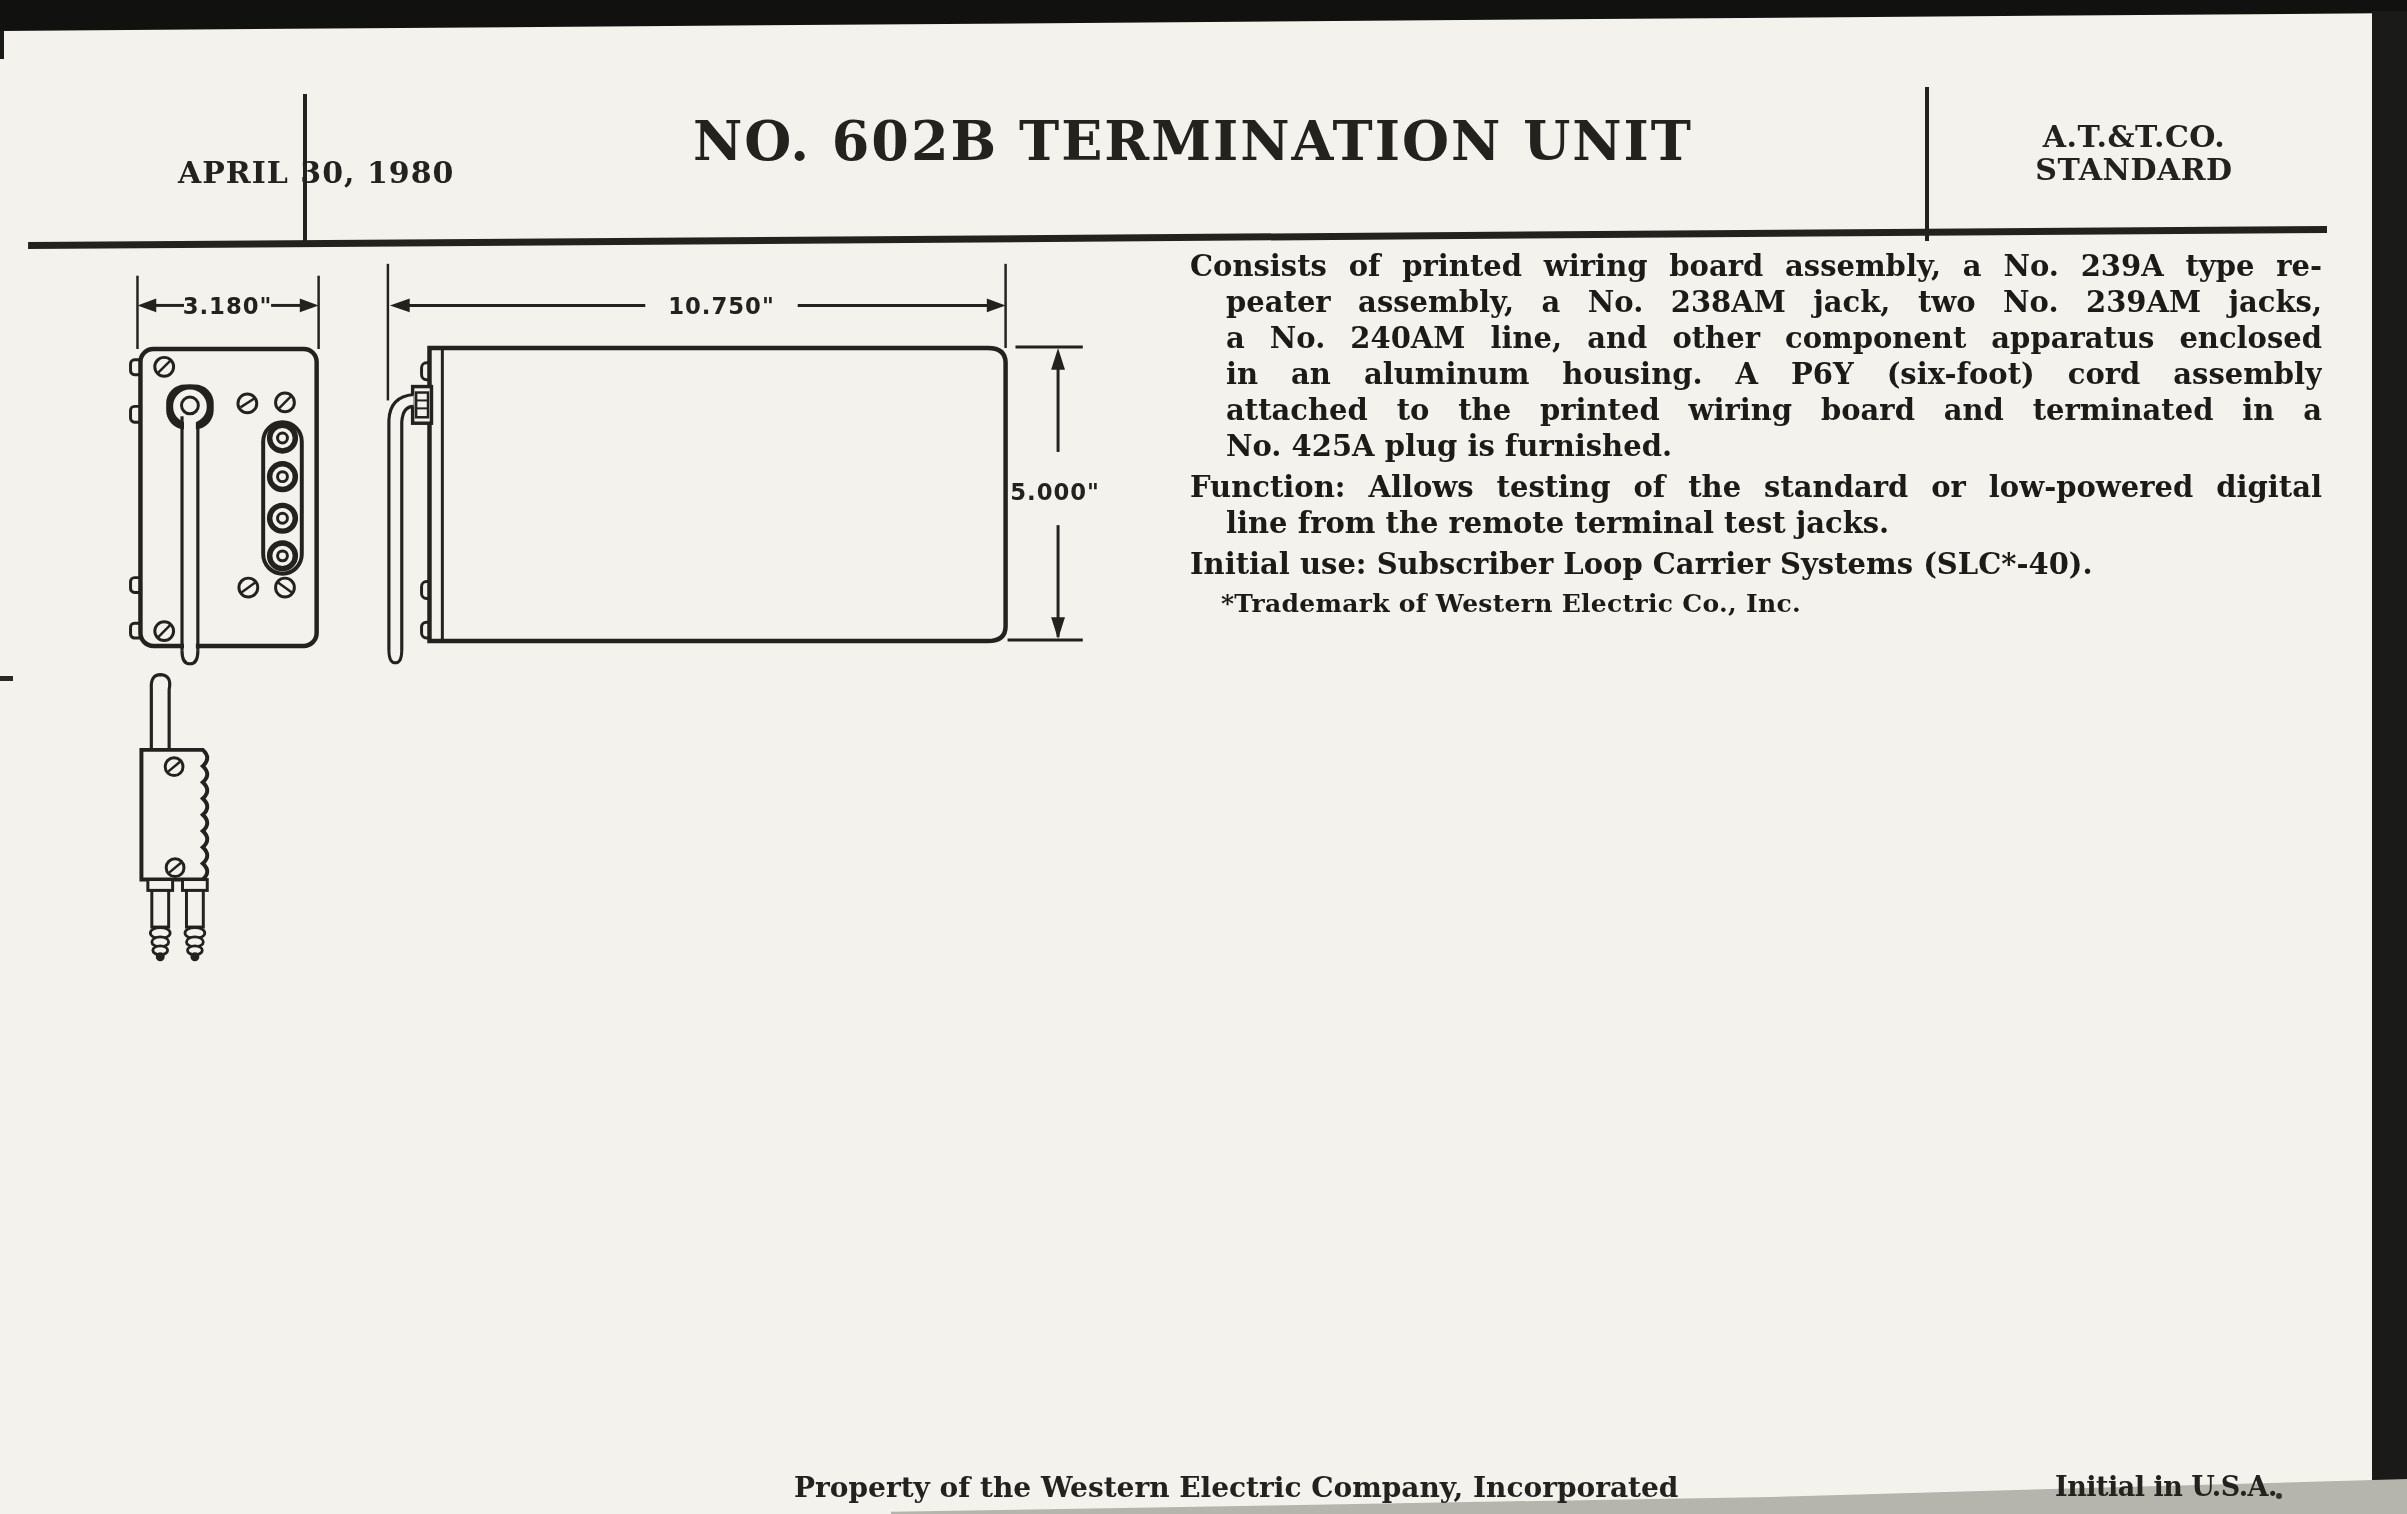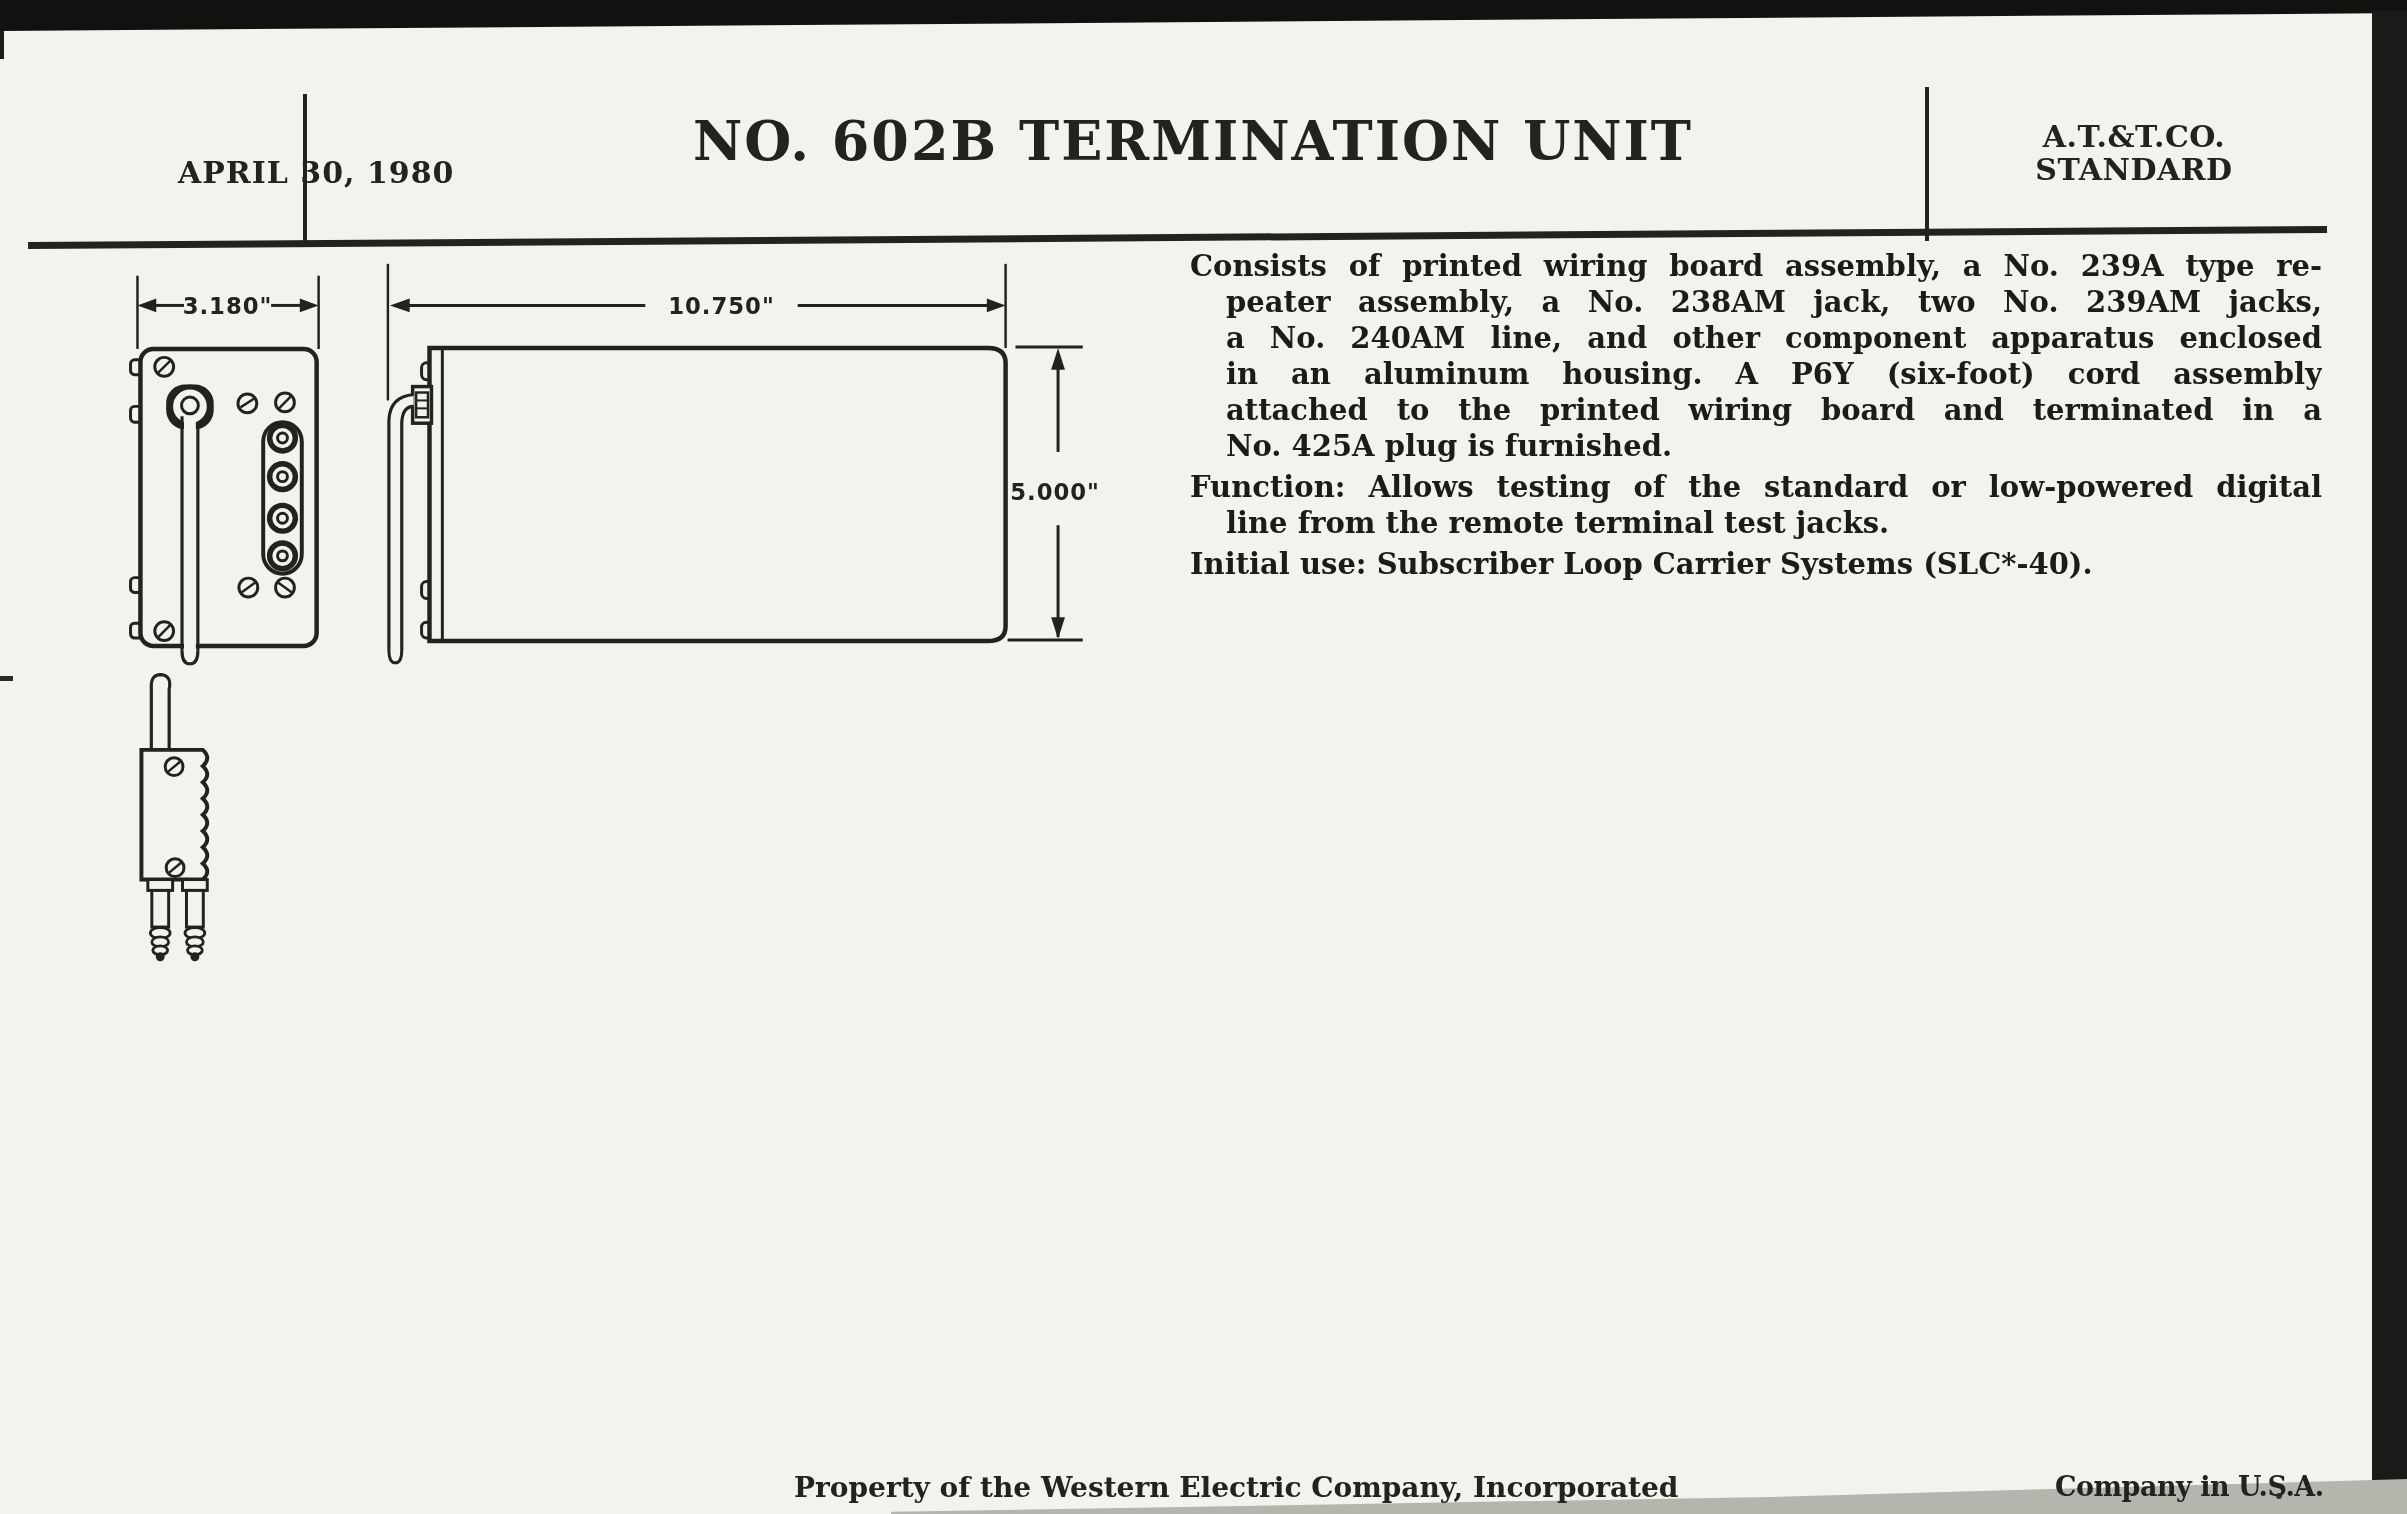--- a/index.html
+++ b/index.html
@@ -224,17 +224,18 @@
 <div class="abs desc noselect">
   <div class="ln jl">Consists of printed wiring board assembly, a No. 239A type re-</div>
   <div class="ln jl cont">peater assembly, a No. 238AM jack, two No. 239AM jacks,</div>
   <div class="ln jl cont">a No. 240AM line, and other component apparatus enclosed</div>
   <div class="ln jl cont">in an aluminum housing. A P6Y (six-foot) cord assembly</div>
   <div class="ln jl cont">attached to the printed wiring board and terminated in a</div>
   <div class="ln cont">No. 425A plug is furnished.</div>
   <div class="ln jl gap">Function: Allows testing of the standard or low-powered digital</div>
   <div class="ln cont">line from the remote terminal test jacks.</div>
   <div class="ln gap">Initial use: Subscriber Loop Carrier Systems (SLC*-40).</div>
+  <div class="foot-note">*Trademark of Western Electric Co., Inc.</div>
 </div>
 
 <div class="abs footer-left noselect">Property of the Western Electric Company, Incorporated</div>
-<div class="abs footer-right noselect">Company in U.S.A.</div>
+<div class="abs footer-right noselect">Initial in U.S.A.</div>
 
 
 </body></html>

